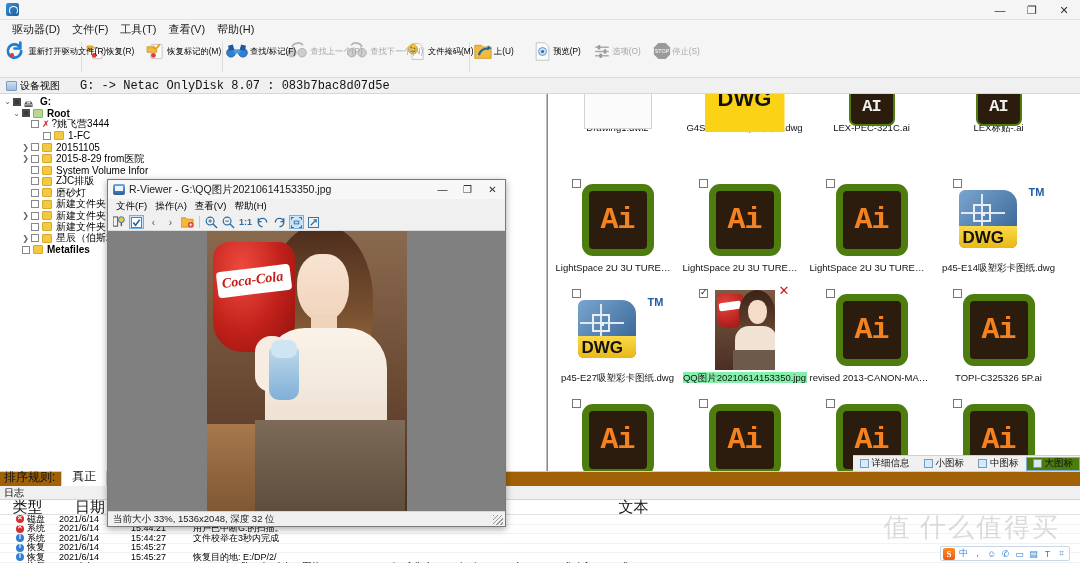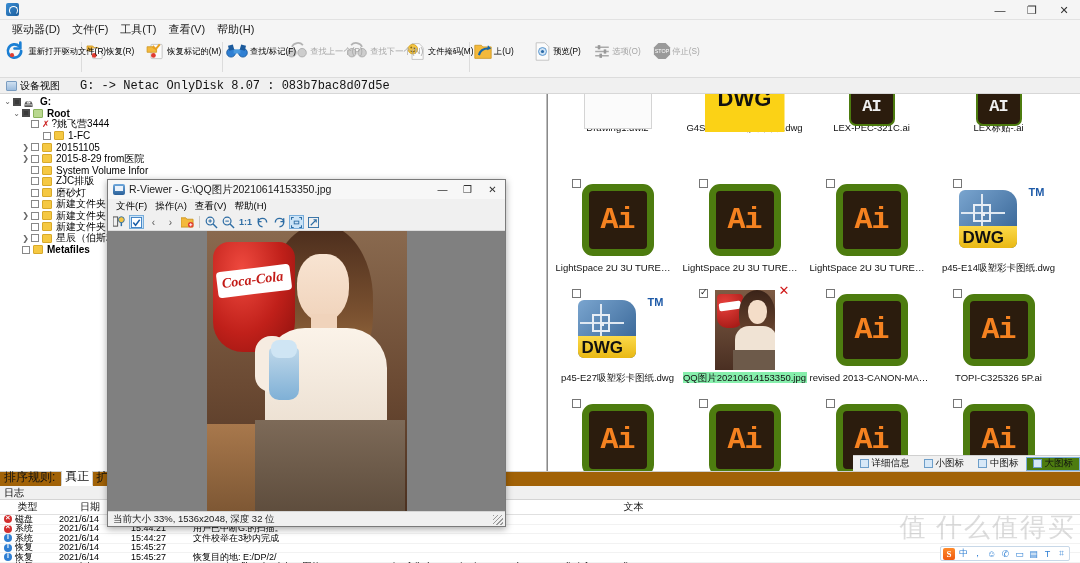--- a/index.html
+++ b/index.html
@@ -216,52 +216,52 @@
      background: linear-gradient(#a8784c,#7c5633); }
   .v-status { height: 15px; background: #f0f0f0; border-top: 1px solid #d6d6d6;
      display: flex; align-items: center; padding-left: 5px; font-size: 9.5px; color: #1a1a1a; position: relative; }
   .v-status .grip { position: absolute; right: 2px; bottom: 1px; width: 10px; height: 10px;
      background: repeating-linear-gradient(135deg, #9a9a9a 0 1px, transparent 1px 3px); }
 
   
   .sortbar { height: 15px; background: #a16207; display: flex; align-items: flex-end;
      border-top: 1px solid #cfcfcf; font-size: 12px; padding-left: 4px; }
   .sortbar .sl { margin-right: 6px; color: #111; }
-  .sortbar .st { padding: 0 3px; color: #111; }
+  .sortbar .st { padding: 0 10px; color: #111; }
   .sortbar .st.active { background: #fff; border: 1px solid #d0d0d0; border-bottom-color: #fff; }
 
   
   .logpanel { height: 100%; background: #fff; }
   .logtitle { height: 14px; background: #f0f0f0; border-bottom: 1px solid #d4d4d4;
               display: flex; align-items: center; padding-left: 4px; font-size: 10px; }
   .loghead { height: 15px; display: flex; align-items: center; border-bottom: 1px solid #e0e0e0;
-             background: #fff; font-size: 10px; }
+             background: #fff; font-size: 15px; }
   .loghead div { text-align: center; color: #111; }
   .logrow { height: 9.5px; display: flex; align-items: center; font-size: 9px; line-height: 9.5px;
             border-bottom: 1px solid #f2f2f2; }
-  .logrow .c-type { width: 55px; display: flex; align-items: center; padding-left: 4px; gap: 3px; }
+  .logrow .c-type { width: 55px; display: flex; align-items: center; padding-left: 16px; gap: 3px; }
   .logrow .c-date { width: 70px; padding-left: 4px; }
   .logrow .c-time { width: 62px; padding-left: 6px; }
   .logrow .c-text { flex: 1; padding-left: 6px; white-space: nowrap; overflow: hidden; }
   .badge { width: 8px; height: 8px; border-radius: 50%; flex: 0 0 auto; position: relative; }
   .badge.err { background: #d32f2f; }
   .badge.err:after { content:"×"; position:absolute; left:1.6px; top:-2.6px; color:#fff; font-size:8px; font-weight:bold;}
   .badge.info { background: #2f7fd3; }
   .badge.info:after { content:"i"; position:absolute; left:3px; top:-2.4px; color:#fff; font-size:7px; font-weight:bold;}
 
   
   .viewmodes { position: absolute; right: 0; bottom: 0; height: 16px; display: flex; align-items: center;
                background: #f0f0f0; border-top: 1px solid #d0d0d0; }
   .vm { display: flex; align-items: center; gap: 3px; padding: 0 6px; height: 14px;
         font-size: 9.5px; border: 1px solid transparent; color: #111; }
   .vm .vmi { width: 9px; height: 9px; border: 1px solid #6d9ec9; background: #d7e8f7; }
   .vm.active { background: #4d7c0f; border: 1px solid #7aaedb; }
 
   
-  .watermark { position: absolute; right: 4px; bottom: 18px; font-size: 26px; color: rgba(130,130,130,.28);
+  .watermark { position: absolute; right: 20px; bottom: 18px; font-size: 26px; color: rgba(130,130,130,.28);
                font-family: "Liberation Serif","DejaVu Serif",serif; letter-spacing: 2px; pointer-events: none;
                white-space: nowrap; }
   .ime { position: absolute; right: 10px; bottom: 2px; height: 15px; display: flex; align-items: center;
          background: #fff; border: 1px solid #c8d8e8; border-radius: 2px; padding: 0 2px; gap: 3px; }
   .ime .slogo { width: 12px; height: 12px; background: linear-gradient(#ff8a2a,#ef5a10); color:#fff;
                 font-size: 9px; font-weight: bold; display:flex;align-items:center;justify-content:center;
                 border-radius:2px; font-family:"Liberation Serif",serif; }
   .ime .ii { width: 11px; height: 11px; color: #2f7fd3; font-size: 9px; display:flex;align-items:center;justify-content:center; }
 </style>
 </head>

